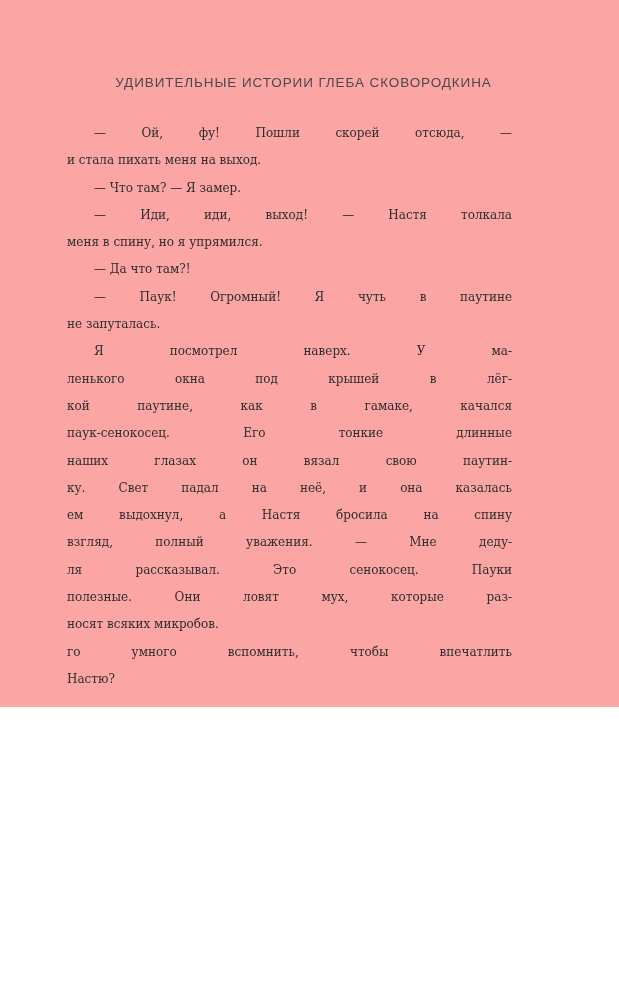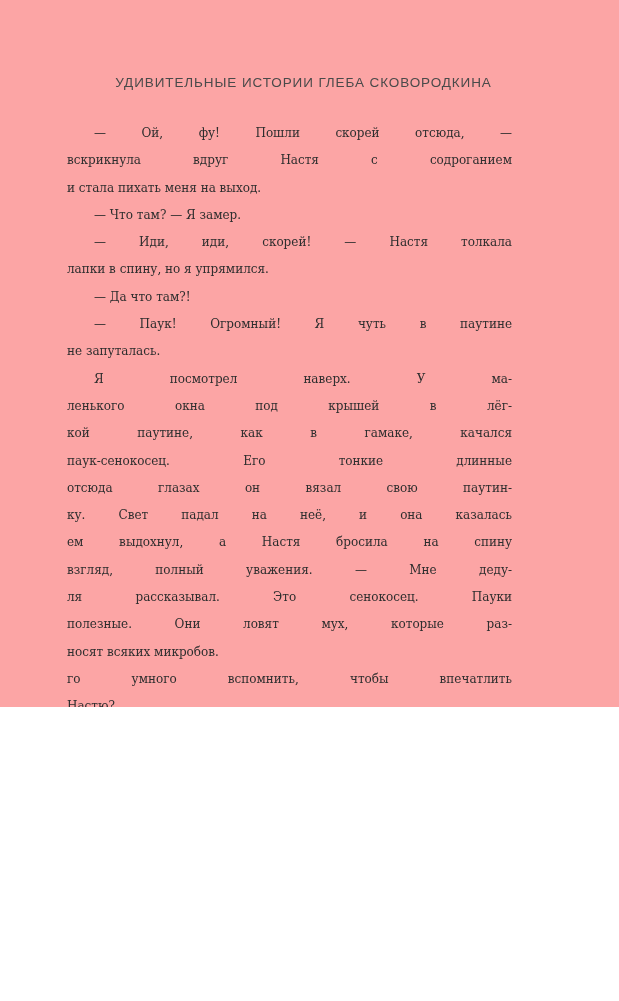--- a/index.html
+++ b/index.html
@@ -24,33 +24,32 @@
 </style>
 </head>
 <body>
 
 <div class="page">
 
   <div class="running-head">УДИВИТЕЛЬНЫЕ ИСТОРИИ ГЛЕБА СКОВОРОДКИНА</div>
 
   <div class="body-text">
       <div class="line ind j">— Ой, фу! Пошли скорей отсюда, —</div>
-      <div class="line j">вскрикнула вдруг Настя с содроганием</div>
       <div class="line">и стала пихать меня на выход.</div>
       <div class="line ind">— Что там? — Я замер.</div>
-      <div class="line ind j">— Иди, иди, скорей! — Настя толкала</div>
-      <div class="line">лапки в спину, но я упрямился.</div>
+      <div class="line ind j">— Иди, иди, выход! — Настя толкала</div>
+      <div class="line">меня в спину, но я упрямился.</div>
       <div class="line ind">— Да что там?!</div>
       <div class="line ind j">— Паук! Огромный! Я чуть в паутине</div>
       <div class="line">не запуталась.</div>
       <div class="line ind j">Я посмотрел наверх. У ма-</div>
       <div class="line j">ленького окна под крышей в лёг-</div>
       <div class="line j">кой паутине, как в гамаке, качался</div>
       <div class="line j">паук-сенокосец. Его тонкие длинные</div>
-      <div class="line j">отсюда глазах он вязал свою паутин-</div>
+      <div class="line j">наших глазах он вязал свою паутин-</div>
       <div class="line j">ку. Свет падал на неё, и она казалась</div>
       <div class="line j">ем выдохнул, а Настя бросила на спину</div>
       <div class="line j">взгляд, полный уважения. — Мне деду-</div>
       <div class="line j">ля рассказывал. Это сенокосец. Пауки</div>
       <div class="line j">полезные. Они ловят мух, которые раз-</div>
       <div class="line">носят всяких микробов.</div>
       <div class="line j">го умного вспомнить, чтобы впечатлить</div>
       <div class="line">Настю?</div>
     </div>
 

